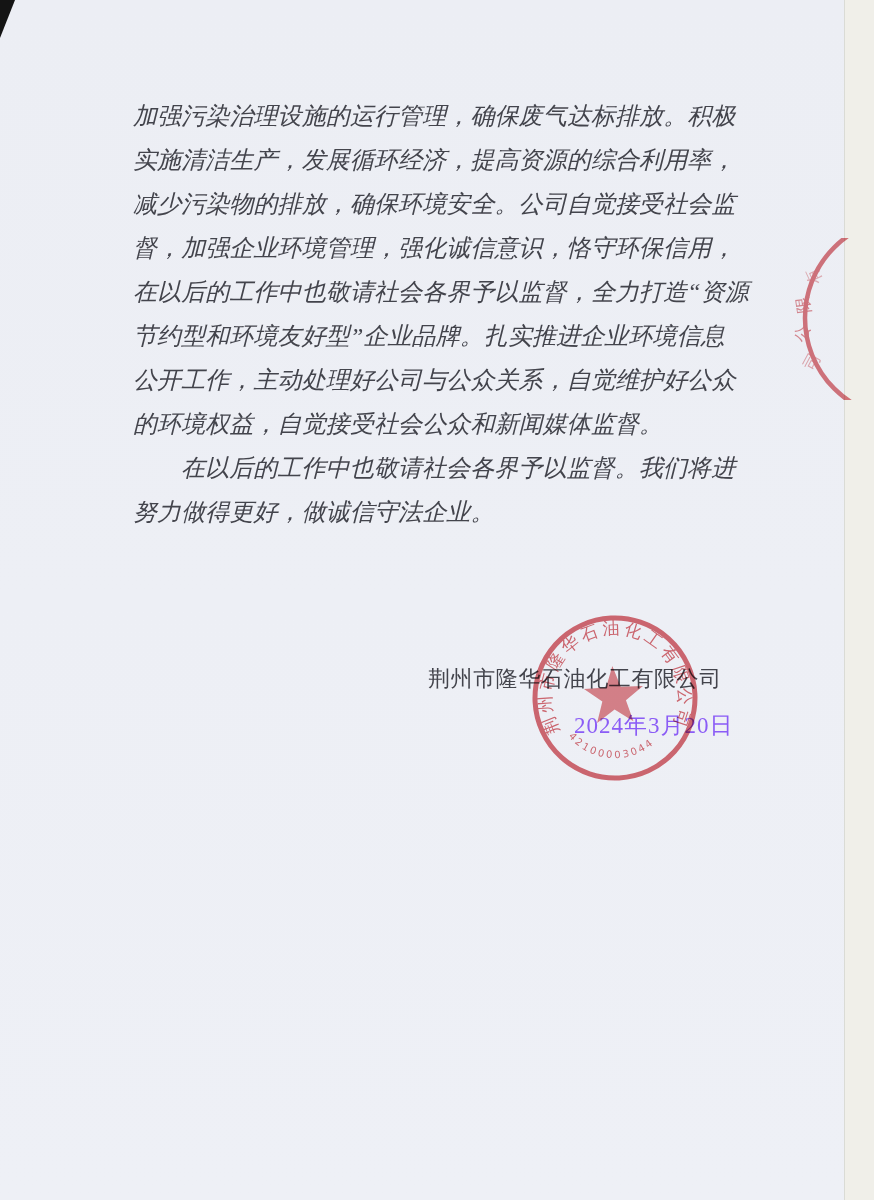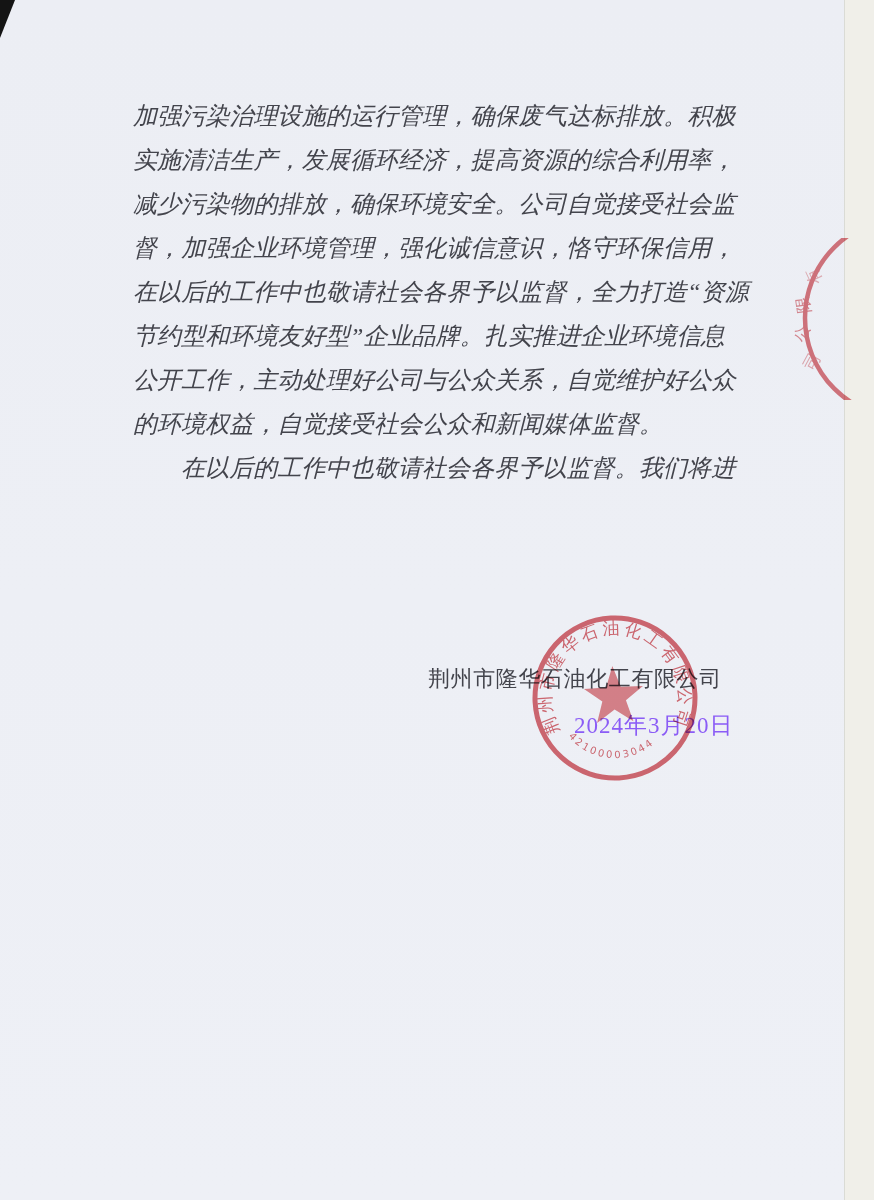--- a/index.html
+++ b/index.html
@@ -78,20 +78,21 @@
 <div class="letter-body">
   <div class="body-line">加强污染治理设施的运行管理，确保废气达标排放。积极</div>
   <div class="body-line">实施清洁生产，发展循环经济，提高资源的综合利用率，</div>
   <div class="body-line">减少污染物的排放，确保环境安全。公司自觉接受社会监</div>
   <div class="body-line">督，加强企业环境管理，强化诚信意识，恪守环保信用，</div>
   <div class="body-line">在以后的工作中也敬请社会各界予以监督，全力打造“资源</div>
   <div class="body-line">节约型和环境友好型”企业品牌。扎实推进企业环境信息</div>
   <div class="body-line">公开工作，主动处理好公司与公众关系，自觉维护好公众</div>
   <div class="body-line">的环境权益，自觉接受社会公众和新闻媒体监督。</div>
   <div class="body-line indent">在以后的工作中也敬请社会各界予以监督。我们将进</div>
+  <div class="body-line">努力做得更好，做诚信守法企业。</div>
 </div>
 
 <div class="signature">荆州市隆华石油化工有限公司</div>
 <div class="date">2024年3月20日</div>
 
 <svg class="company-seal" viewBox="0 0 174 174">
   <defs>
     <path id="ringPath" d="M 31.6 119.0 A 64 64 0 1 1 142.4 119.0" fill="none"></path>
     <path id="serialPath" d="M 35.0 118.0 A 61 61 0 0 0 139.0 118.0" fill="none"></path>
   </defs>

